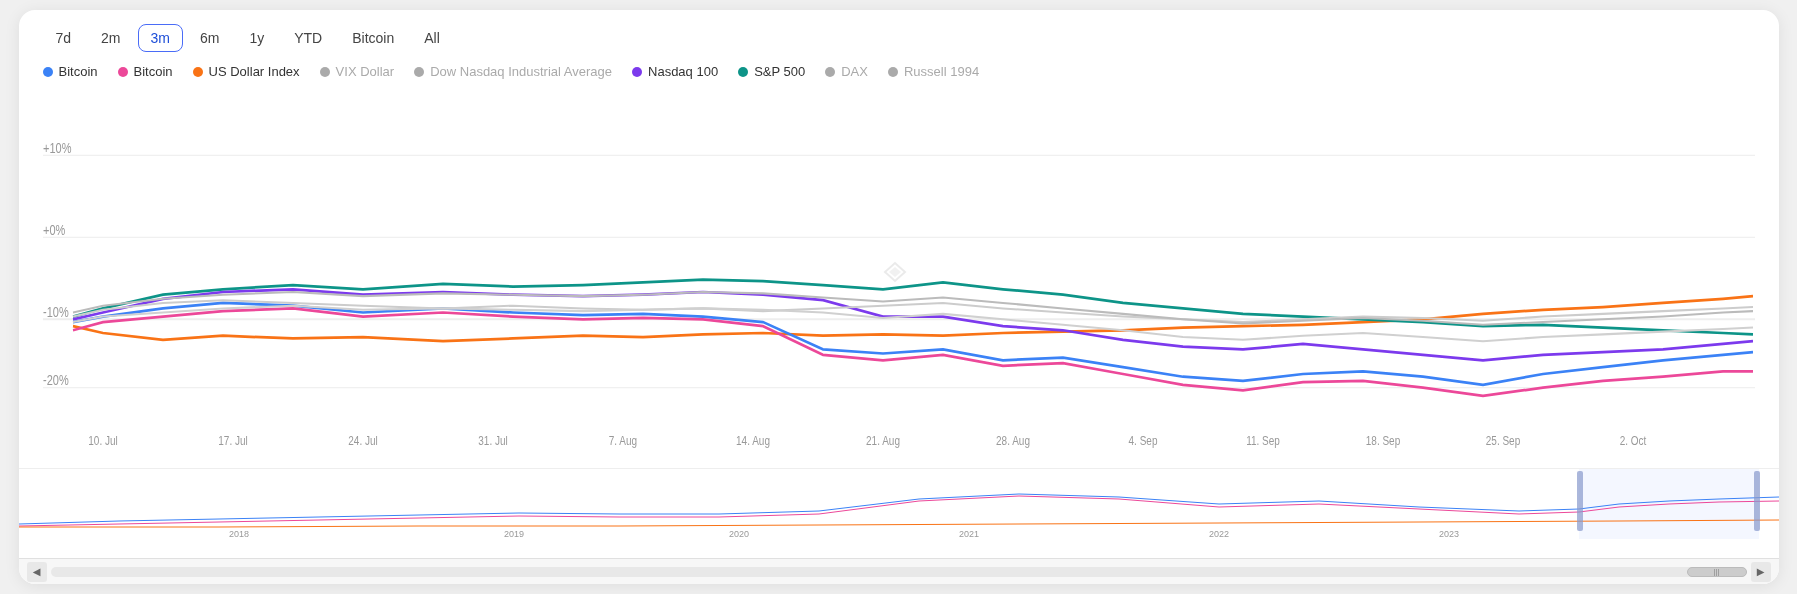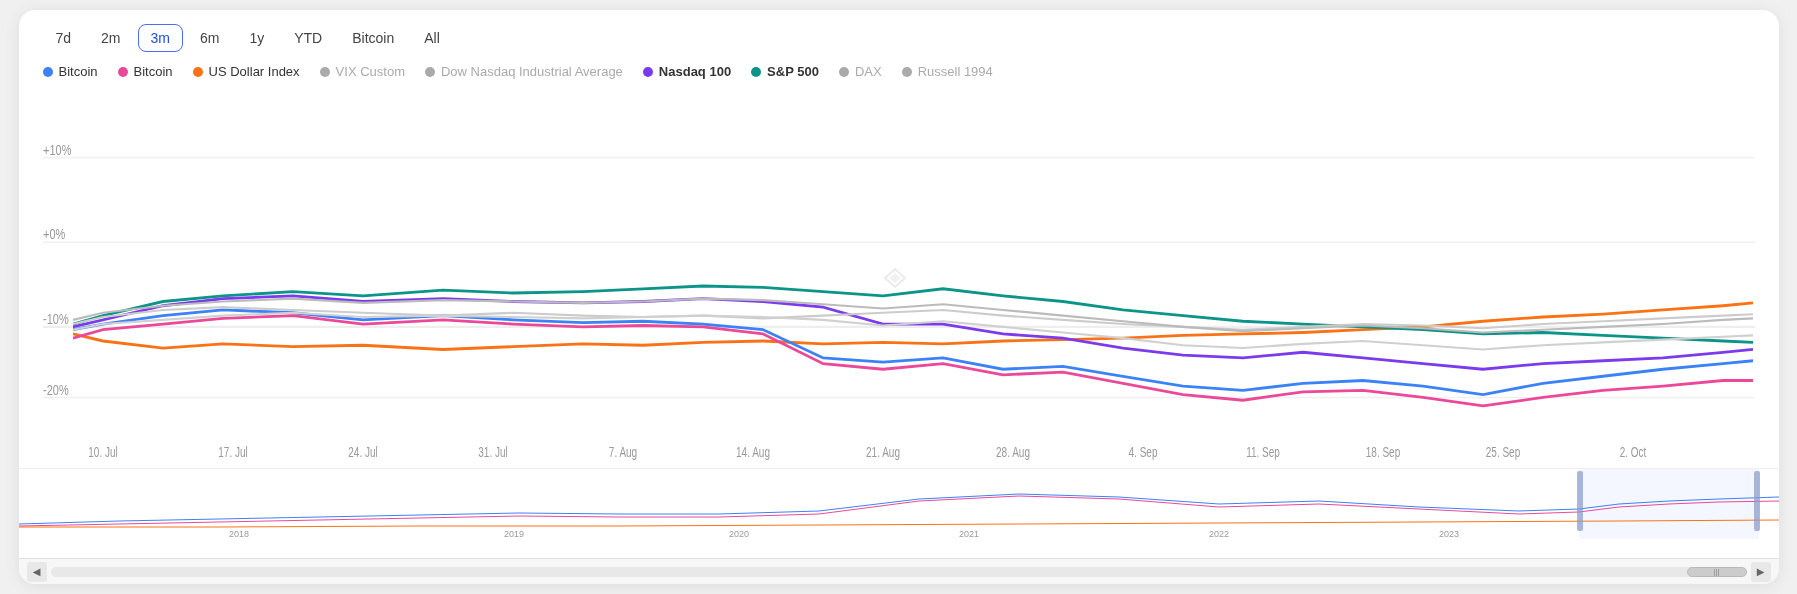--- a/index.html
+++ b/index.html
@@ -64,38 +64,39 @@
       color: #333;
       cursor: pointer;
     }
     .legend-dot {
       width: 10px;
       height: 10px;
       border-radius: 50%;
       flex-shrink: 0;
     }
     .legend-item.muted .legend-label { color: #aaa; }
-    .legend-item.bold .legend-label { font-weight: 700; }
+    .legend-item.bold .legend-label { font-weight: 400; }
 
     
     .chart-area {
       flex: 1;
       position: relative;
       padding: 0 24px;
       overflow: hidden;
     }
 
     
     .navigator {
       height: 90px;
       background: #fff;
       border-top: 1px solid #eee;
       position: relative;
       flex-shrink: 0;
       overflow: hidden;
+      margin-top: 12px;
     }
 
     
     .scrollbar-area {
       height: 26px;
       background: #f7f7f7;
       border-top: 1px solid #e0e0e0;
       display: flex;
       align-items: center;
       padding: 0 8px;
@@ -178,21 +179,21 @@
       <div class="legend-item">
         <div class="legend-dot" style="background: rgb(236, 72, 153);"></div>
         <span class="legend-label">Bitcoin</span>
       </div>
       <div class="legend-item">
         <div class="legend-dot" style="background: rgb(249, 115, 22);"></div>
         <span class="legend-label">US Dollar Index</span>
       </div>
       <div class="legend-item muted">
         <div class="legend-dot" style="background: rgb(170, 170, 170);"></div>
-        <span class="legend-label">VIX Custom</span>
+        <span class="legend-label">VIX Dollar</span>
       </div>
       <div class="legend-item muted">
         <div class="legend-dot" style="background: rgb(170, 170, 170);"></div>
         <span class="legend-label">Dow Nasdaq Industrial Average</span>
       </div>
       <div class="legend-item bold">
         <div class="legend-dot" style="background: rgb(124, 58, 237);"></div>
         <span class="legend-label">Nasdaq 100</span>
       </div>
       <div class="legend-item bold">

